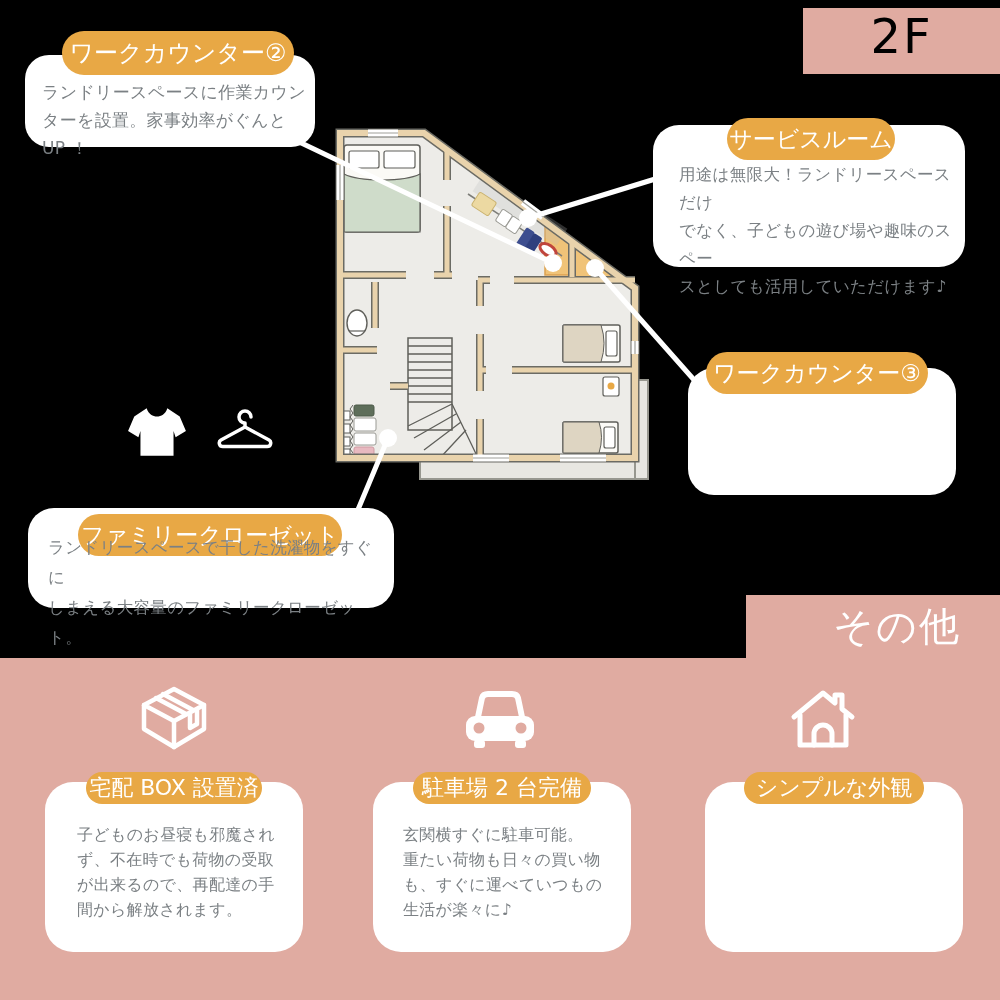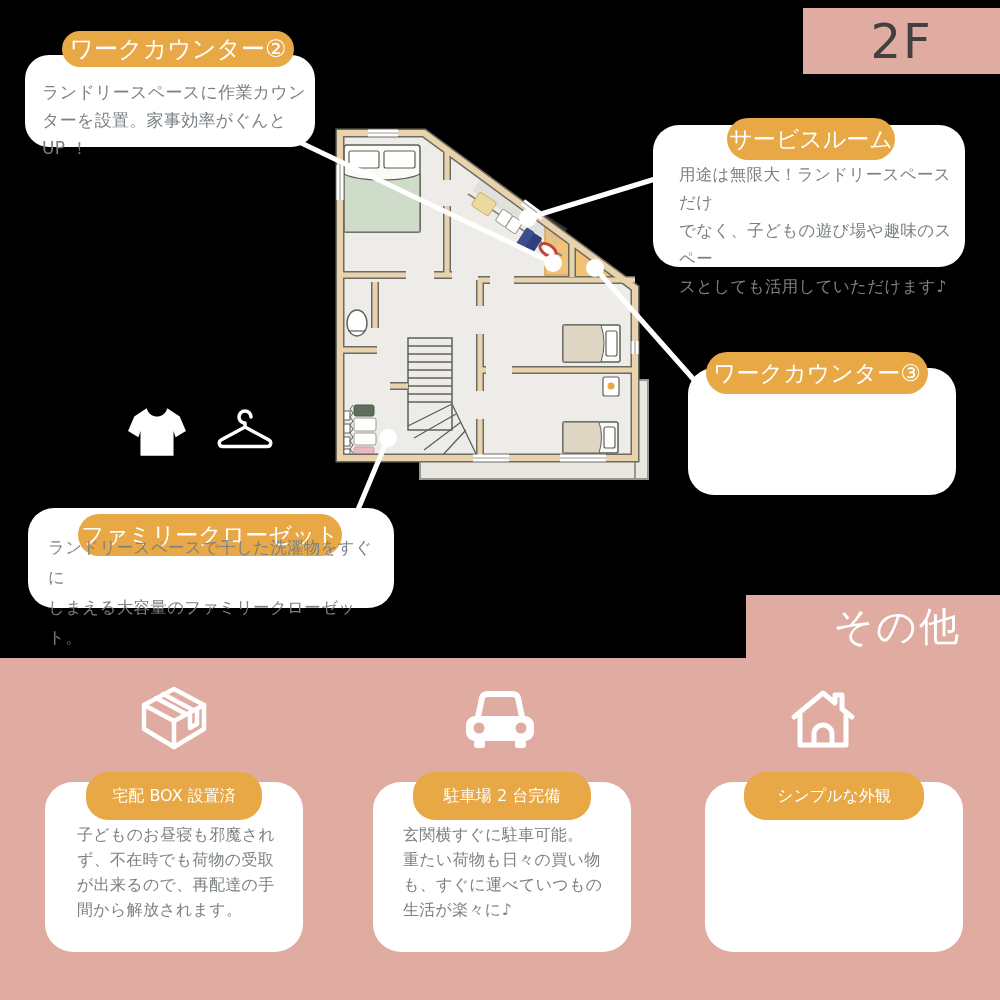--- a/index.html
+++ b/index.html
@@ -1,45 +1,45 @@
 <!DOCTYPE html>
 <html><head>
 <meta charset="utf-8">
 <style>
   html,body{margin:0;padding:0;background:#000;}
   .canvas{position:relative;width:1000px;height:1000px;background:#000;overflow:hidden;
           font-family:"DejaVu Sans","Liberation Sans",sans-serif;}
   .abs{position:absolute;}
   
-  .floor-badge{left:803px;top:8px;width:197px;height:66px;background:#e0aba1;color:#404040;
-    display:flex;align-items:center;justify-content:center;font-size:48px;font-weight:500;letter-spacing:2px;}
+  .floor-badge{left:803px;top:8px;width:197px;height:66px;background:#e0aba1;color:#000000;
+    display:flex;justify-content:center;font-size:48px;font-weight:500;letter-spacing:2px;}
   
   .card{background:#fff;border-radius:24px;}
   .pill{background:#e8a845;border-radius:22px;color:#fff;display:flex;align-items:center;
         justify-content:center;font-weight:500;white-space:nowrap;}
   .body{color:#7b8084;white-space:pre-line;font-size:17px;letter-spacing:0.3px;}
   .card1{left:25px;top:55px;width:290px;height:92px;}
-  .pill1{left:62px;top:31px;width:232px;height:36px;font-size:24px;}
+  .pill1{left:62px;top:31px;width:232px;height:44px;font-size:24px;}
   .body1{left:42px;top:78px;width:266px;line-height:28px;}
   .card2{left:653px;top:125px;width:312px;height:142px;border-radius:26px;}
   .pill2{left:727px;top:118px;width:168px;height:42px;font-size:23px;}
   .body2{left:670px;top:161px;width:288px;line-height:28px;font-size:16.5px;margin-left:9px;}
   .card3{left:688px;top:368px;width:268px;height:127px;border-radius:26px;}
   .pill3{left:706px;top:352px;width:222px;height:42px;font-size:23px;}
   .body3{left:712px;top:399px;width:236px;line-height:28px;}
   .card4{left:28px;top:508px;width:366px;height:100px;border-radius:26px;}
   .pill4{left:78px;top:490px;width:264px;height:42px;font-size:23px;margin-top:24px;}
   .body4{left:48px;top:533px;width:330px;line-height:30px;font-size:16.5px;}
   
   .others-head{left:746px;top:595px;width:254px;height:63px;background:#e0aba1;color:#fff;
     display:flex;align-items:center;justify-content:center;font-size:40px;font-weight:500;letter-spacing:2px;padding-left:24px;}
   .others-bg{left:0;top:658px;width:1000px;height:342px;background:#e0aba1;}
   .fcard{background:#fff;border-radius:28px;width:258px;height:170px;top:782px;}
   .fcard1{left:45px;} .fcard2{left:373px;} .fcard3{left:705px;}
-  .fpill{top:772px;height:48px;font-size:16px;}
+  .fpill{top:772px;height:32px;font-size:22px;}
   .fpill1{left:86px;width:176px;} .fpill2{left:413px;width:178px;} .fpill3{left:744px;width:180px;}
   .fbody{top:822px;width:208px;line-height:25px;font-size:16px;}
   .fbody1{left:77px;} .fbody2{left:403px;} .fbody3{left:731px;}
   svg{display:block;}
 </style>
 </head>
 <body>
 
 <div class="canvas">
 

